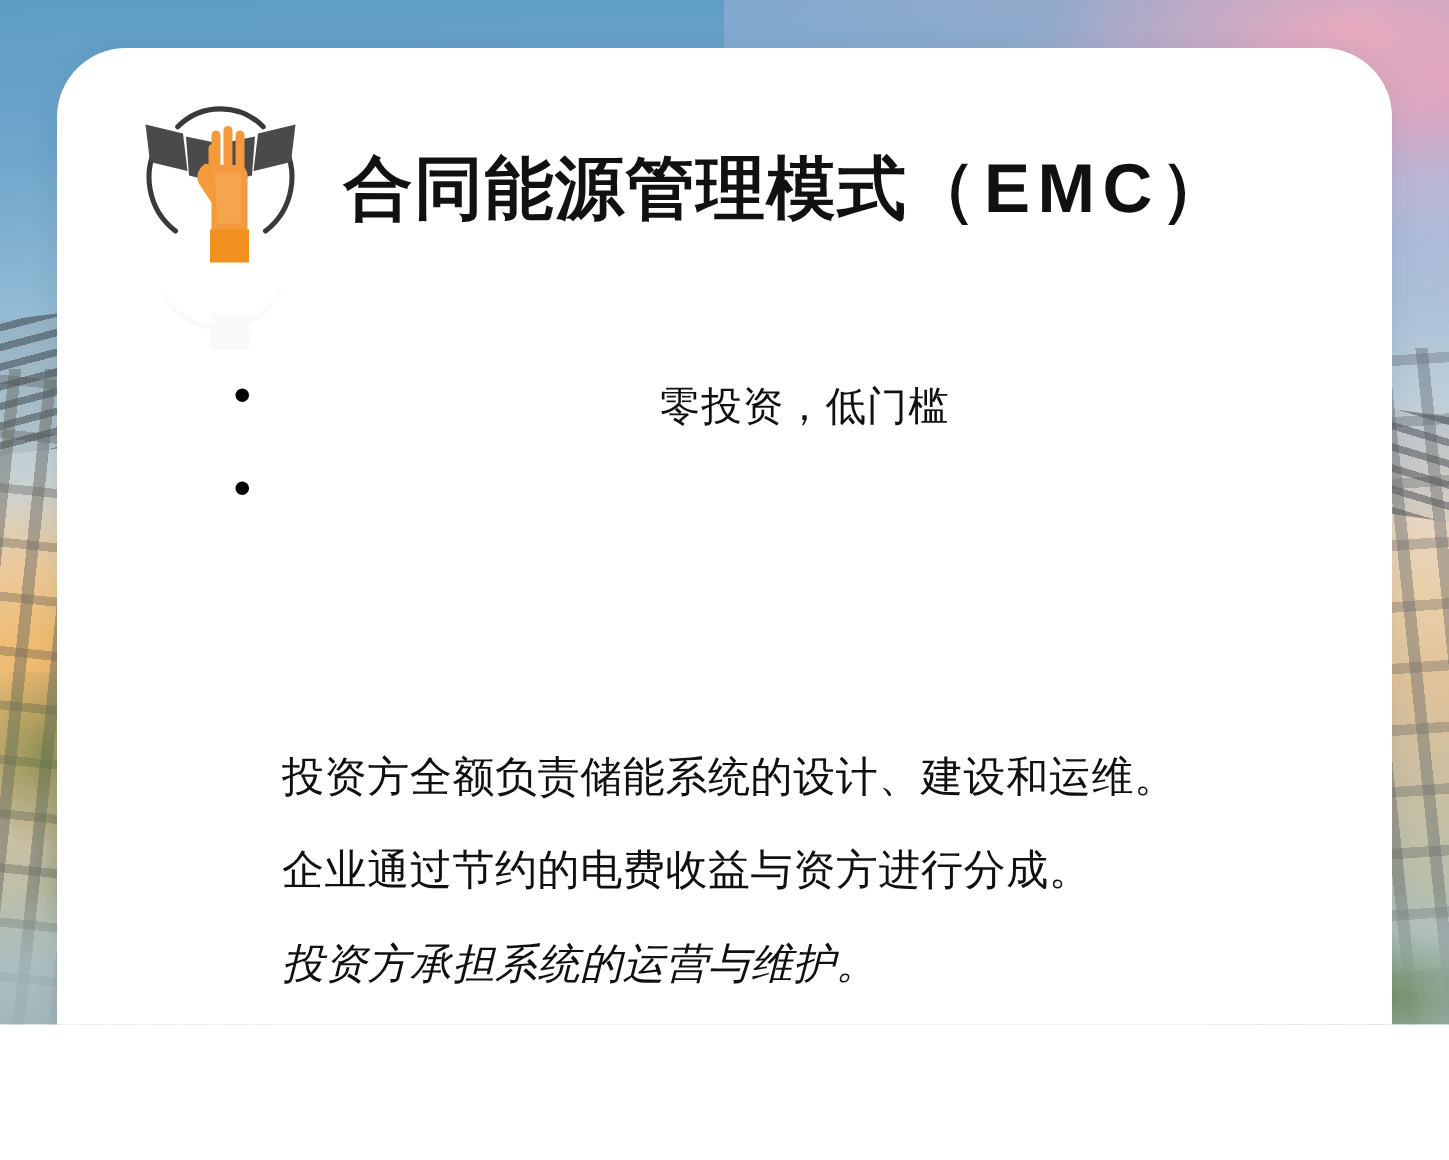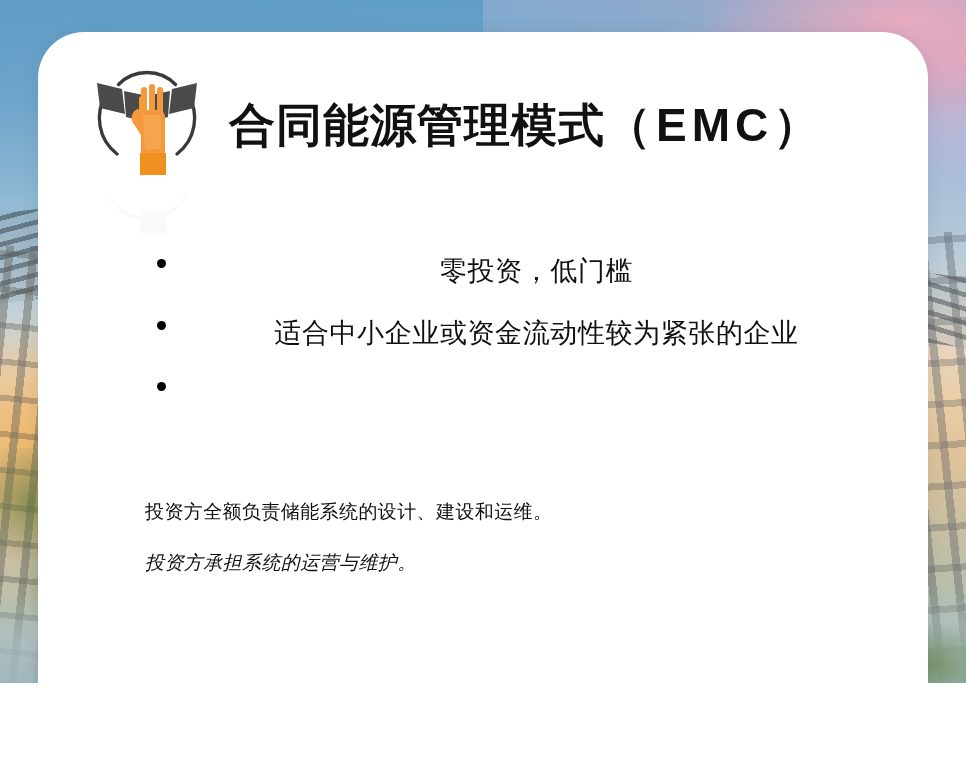--- a/index.html
+++ b/index.html
@@ -249,26 +249,27 @@
   }
 
   
   .paras {
     position: absolute;
     left: 107px;
     top: 468px;
     width: 760px;
   }
   .para-line {
-    font-size: 19px;
+    font-size: 28px;
     color: #101010;
     line-height: 1.30;
     letter-spacing: 0.4px;
     margin-bottom: 26px;
     white-space: nowrap;
+    margin-left: 43px;
   }
   .para-line:last-child { margin-bottom: 0; font-style: italic; }
 </style>
 </head>
 <body>
 
 <div class="stage">
 
   <div class="bg">
     <div class="bg-clouds"></div>
@@ -324,26 +325,23 @@
       </div>
     </div>
 
     <ul class="bullets">
       <li class="bullet-item">
         <span class="bullet-dot"></span>
         <span>零投资，低门槛</span>
       </li>
       <li class="bullet-item">
         <span class="bullet-dot"></span>
-        <span>适合中小企业或资金流动性较为紧张的企业</span>
-      </li>
-      <li class="bullet-item">
-        <span class="bullet-dot"></span>
       </li>
     </ul>
 
     <div class="paras">
       <div class="para-line">投资方全额负责储能系统的设计、建设和运维。</div>
+      <div class="para-line">企业通过节约的电费收益与资方进行分成。</div>
       <div class="para-line">投资方承担系统的运营与维护。</div>
     </div>
 
   </div>
 </div>
 
 </body></html>

